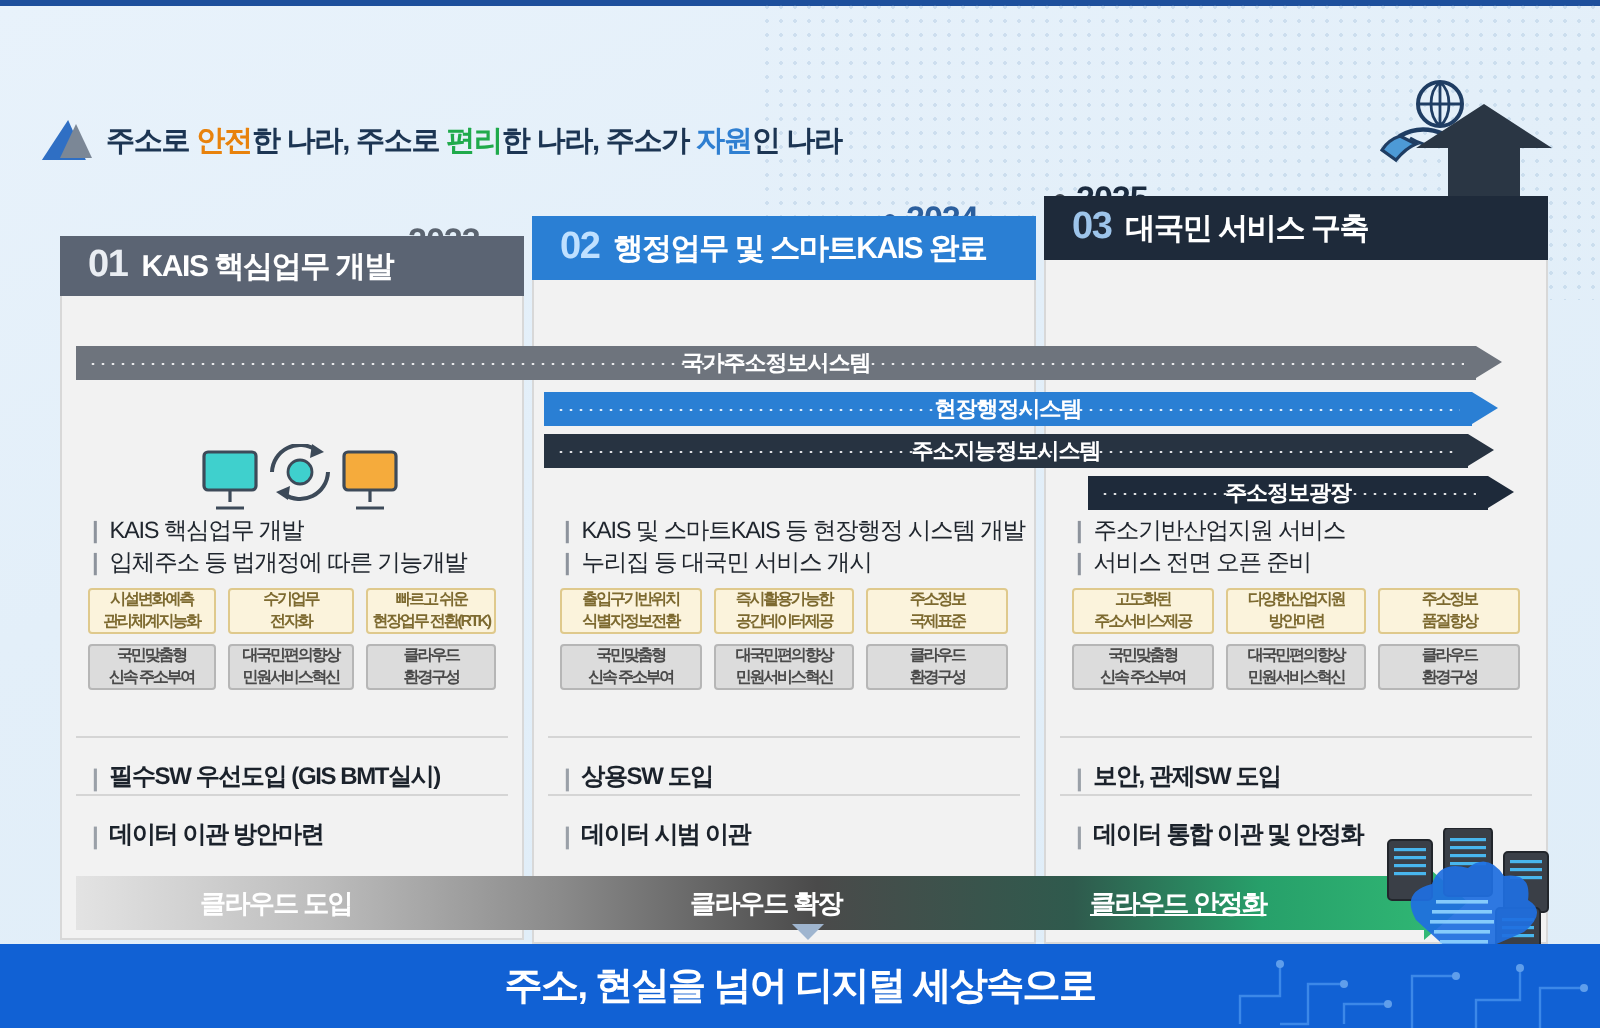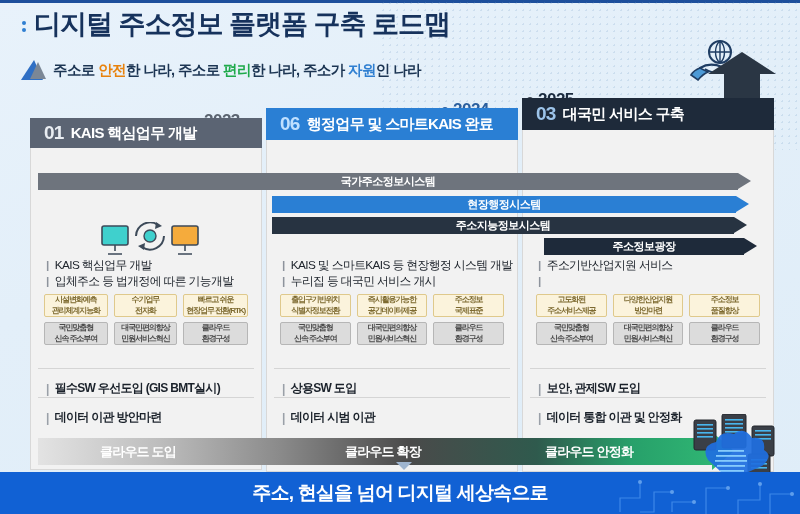--- a/index.html
+++ b/index.html
@@ -138,21 +138,21 @@
   #cloudband {
     position:absolute; left:38px; top:438px; width:674px; height:27px;
     background:linear-gradient(90deg,#e3e3e3 0%, #bdbdbd 18%, #8a8a8a 36%, #4a4a4a 55%, #2f5a4d 74%, #27a06a 88%, #2fb573 100%);
   }
   #cloudtip{
     position:absolute; left:712px; top:432px; width:0;height:0;
     border-top:19px solid transparent; border-bottom:19px solid transparent;
     border-left:22px solid #31b876;
   }
   .cl-lbl{ position:absolute; top:443px; font-size:13px; font-weight:bold; color:#fff; letter-spacing:-0.8px; white-space:nowrap;}
-  #cl1{left:100px;} #cl2{left:345px;} #cl3{left:545px;}
+  #cl1{left:100px;} #cl2{left:345px;} #cl3{left:545px;text-decoration:underline;}
 
   
   #servers{ position:absolute; left:686px; top:414px; width:114px; height:78px;}
 
   
   #footer {
     position:absolute; left:0; bottom:0; width:800px; height:42px;
     background:#1161d4; display:flex; align-items:center; justify-content:center;
     overflow:hidden;
   }
@@ -163,27 +163,20 @@
   #topbar{ position:absolute; left:0; top:0; width:800px; height:3px; background:#1d4f9c;}
 </style>
 </head>
 <body>
 
 <div id="slide">
 
   <div id="topbar"></div>
   <div id="dots"></div>
 
-  <div class="title-row">
-    <span class="title-mark">
-        <i></i>
-        <i></i>
-      </span>
-    <span class="title-text">디지털 주소정보 플랫폼 구축 로드맵</span>
-  </div>
 
   <div class="slogan-row">
     <span class="slogan-logo">
         <span class="l1"></span>
         <span class="l2"></span>
       </span>
     <span class="slogan-text">
       <span>주소로 </span><span class="c-orange">안전</span><span>한 나라, 주소로 </span><span class="c-green">편리</span><span>한 나라, 주소가 </span><span class="c-blue">자원</span><span>인 나라</span>
     </span>
   </div>
@@ -218,21 +211,21 @@
 
   <div class="col" id="col1">
     <div class="col-head">
       <span class="col-num">01</span>
       <span class="col-name">KAIS 핵심업무 개발</span>
     </div>
     <div class="col-body"></div>
   </div>
   <div class="col" id="col2">
     <div class="col-head">
-      <span class="col-num">06</span>
+      <span class="col-num">02</span>
       <span class="col-name">행정업무 및 스마트KAIS 완료</span>
     </div>
     <div class="col-body"></div>
   </div>
   <div class="col" id="col3">
     <div class="col-head">
       <span class="col-num">03</span>
       <span class="col-name">대국민 서비스 구축</span>
     </div>
     <div class="col-body"></div>
@@ -291,20 +284,21 @@
         <span>누리집 등 대국민 서비스 개시</span>
       </div>
   </div>
   <div class="blist" id="bl3">
     <div class="bline">
         <span class="bar">|</span>
         <span>주소기반산업지원 서비스</span>
       </div>
     <div class="bline">
         <span class="bar">|</span>
+        <span>서비스 전면 오픈 준비</span>
       </div>
   </div>
 
   <div class="tags" id="tg1">
     <div class="tag cream">
         <span>시설변화예측</span>
         <span>관리체계지능화</span>
       </div>
     <div class="tag cream">
         <span>수기업무</span>

